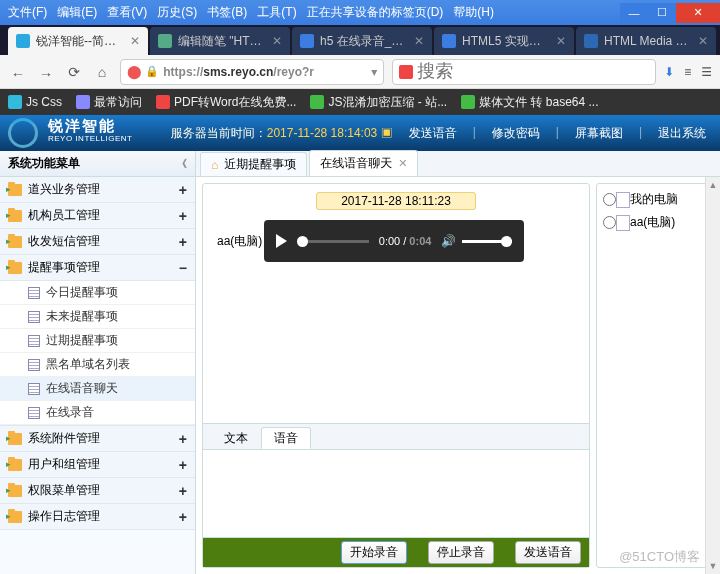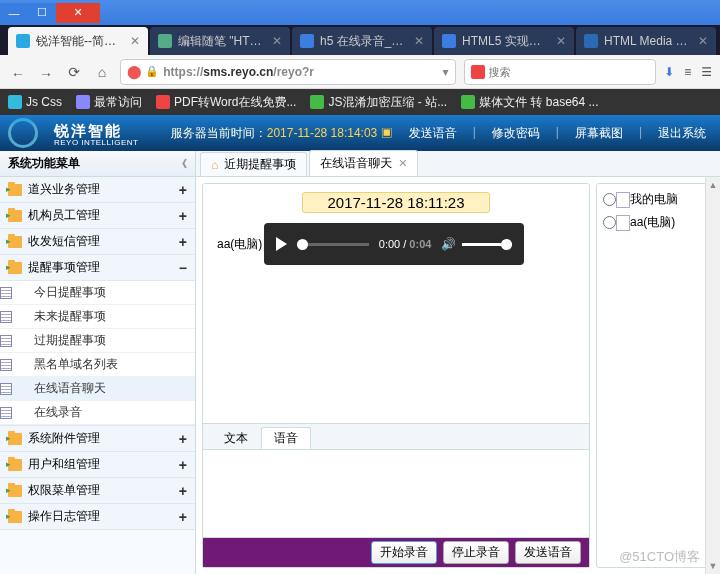--- a/index.html
+++ b/index.html
@@ -19,92 +19,102 @@
 .tab .label { white-space: nowrap; overflow: hidden; text-overflow: ellipsis; flex: 1; }
 .tab .x { opacity: 0.6; }
 .tab.add { background: transparent; color: #888; padding: 0 10px; font-size: 16px; }
 .navbar { height: 34px; background: #f5f5f5; display: flex; align-items: center; padding: 0 8px; gap: 8px; border-bottom: 1px solid #ddd; }
 .navbtn { width: 20px; height: 20px; display: flex; align-items: center; justify-content: center; color: #555; font-size: 14px; }
 .urlbar { flex: 1.8; height: 26px; border: 1px solid #ccc; border-radius: 4px; display: flex; align-items: center; padding: 0 6px; background: #fff; gap: 4px; }
 .urlbar .lock { color: #4a4; font-size: 11px; }
 .urlbar .url { flex: 1; font-size: 12px; color: #888; font-weight: bold; }
 .urlbar .url .dom { color: #333; }
 .searchbar { flex: 1; height: 26px; border: 1px solid #ccc; border-radius: 4px; display: flex; align-items: center; padding: 0 6px; background: #fff; gap: 4px; }
-.searchbar input { border: none; outline: none; flex: 1; font-size: 11px; }
+.searchbar input { border: none; outline: none; flex: 1; font-size: 18px; }
 .navicons { display: flex; gap: 10px; color: #3a7de0; }
 .bookmarks { height: 26px; background: #333; display: flex; align-items: center; padding: 0 8px; gap: 14px; color: #eee; font-size: 12px; }
 .bookmarks .bm { display: flex; align-items: center; gap: 4px; }
 .bm .bi { width: 14px; height: 14px; }
 .appheader { height: 36px; background: linear-gradient(#1a7acc, #0a3a6a); display: flex; align-items: center; color: #fff; padding: 0 8px; }
-.logo { display: flex; align-items: flex-end; gap: 16px; flex: 1; }
+.logo { display: flex; align-items: flex-start; gap: 10px; flex: 1; }
 .logo .ring { width: 30px; height: 30px; border: 3px solid #5ac; border-radius: 50%; border-top-color:#3ad; }
 .logo .brand { line-height: 1.1; }
 .logo .brand .cn { font-size: 15px; font-weight: bold; letter-spacing: 2px; }
 .logo .brand .en { font-size: 8px; letter-spacing: 0.5px; }
 .srvtime { font-size: 12px; color: #ffe; margin-right: 10px; }
 .srvtime .t { color: #ffd24d; }
 .toplinks { display: flex; gap: 4px; }
 .toplinks span { padding: 2px 6px; }
 .main { display: flex; height: calc(100% - 151px); }
 .sidebar { width: 196px; border-right: 1px solid #cdd; background: #f7fbff; display: flex; flex-direction: column; }
 .side-title { height: 26px; background: linear-gradient(#f6f9fc,#e6eef6); border-bottom: 1px solid #cdd; display: flex; align-items: center; padding: 0 8px; font-weight: bold; justify-content: space-between; }
 .side-title .coll { color: #888; font-size: 10px; }
 .accitem { height: 26px; border-bottom: 1px solid #e0e8ef; display: flex; align-items: center; padding: 0 8px; justify-content: space-between; background: #f0f6fb; }
 .accitem .l { display: flex; align-items: center; gap: 6px; }
 .accitem .ficon { width: 14px; height: 12px; background: #f6b243; border-radius: 1px; position:relative; }
 .accitem .ficon::before{content:"";position:absolute;top:-2px;left:0;width:7px;height:3px;background:#f6b243;border-radius:1px 1px 0 0;}
 .accitem .arr{position:absolute;margin-left:-2px;color:#4a9b4a;font-size:9px;}
 .accitem .plus { font-weight: bold; color: #333; font-size: 14px; }
 .subtree { background: #fff; }
-.subitem { height: 24px; display: flex; align-items: center; gap: 22px; color: #333; border-bottom:1px solid #f0f0f0;}
+.subitem { height: 24px; display: flex; align-items: center; padding-left: 28px; gap: 6px; color: #333; border-bottom:1px solid #f0f0f0;}
 .subitem.sel { background: #eaf3fb; }
 .subitem .gi { width: 12px; height: 12px; border: 1px solid #88a; background: repeating-linear-gradient(#fff,#fff 2px,#aac 2px,#aac 3px); }
 .spacer { flex: 1; border-bottom: 1px solid #e0e8ef; background:#fff;}
 .content { flex: 1; display: flex; flex-direction: column; position:relative;}
 .ctabs { height: 26px; border-bottom: 1px solid #cdd; display: flex; align-items: flex-end; background: #f2f6fa; padding-left: 4px; }
 .ctab { height: 24px; padding: 0 10px; display: flex; align-items: center; gap: 6px; font-size: 12px; border: 1px solid #cdd; border-bottom: none; background: #f7fbff; margin-right: 2px; border-radius: 3px 3px 0 0; }
 .ctab.active { background: #fff; height: 26px; }
 .ctab .home { color: #f6a243; font-size: 12px; }
 .ctab .cx { color: #999; font-size: 11px; }
 .cbody { flex: 1; display: flex; padding: 6px; gap: 6px; }
 .chat { flex: 1; border: 1px solid #cdd; border-radius: 3px; display: flex; flex-direction: column; }
 .chatmsgs { flex: 1; padding: 10px 14px; position: relative; }
 .ts { text-align: center; }
-.ts span { background: #fff1c2; border: 1px solid #e8d37a; padding: 1px 24px; border-radius: 3px; font-size: 15px; }
+.ts span { background: #fff1c2; border: 1px solid #e8d37a; padding: 1px 24px; border-radius: 3px; font-size: 12px; }
 .msgrow { display: flex; align-items: center; margin-top: 12px; gap: 2px; }
 .msgfrom { font-size: 12px; }
 .player { background: #2a2a2a; border-radius: 4px; height: 42px; width: 260px; display: flex; align-items: center; padding: 0 12px; gap: 10px; color: #fff; }
 .playbtn { width: 0; height: 0; border-left: 11px solid #fff; border-top: 7px solid transparent; border-bottom: 7px solid transparent; }
 .slider { flex: 1; height: 3px; background: #666; position: relative; }
 .slider .dot { width: 11px; height: 11px; background: #fff; border-radius: 50%; position: absolute; top: -4px; left: 0; }
 .ptime { font-size: 11px; }
 .ptime .cur { color: #fff; }
 .ptime .tot { color: #999; font-weight: bold; }
 .vol { display: flex; align-items: center; gap: 6px; }
 .volslider { width: 50px; height: 3px; background: #fff; position: relative; }
 .volslider .dot { width: 11px; height: 11px; background: #fff; border-radius: 50%; position: absolute; top: -4px; right: 0; }
 .chattabs { height: 26px; border-top: 1px solid #cdd; display: flex; align-items: flex-end; background: #f2f6fa; padding-left: 8px; }
 .chattab { height: 22px; padding: 0 12px; display: flex; align-items: center; font-size: 12px; border: 1px solid transparent; }
 .chattab.active { background: #fff; border: 1px solid #cdd; border-bottom-color: #fff; border-radius: 3px 3px 0 0; }
 .input { height: 88px; border-top: 1px solid #cdd; background: #fff; }
-.btns { height: 30px; border-top: 1px solid #cdd; display: flex; align-items: center; justify-content: flex-end; padding: 0 8px; gap: 6px; background: #701a75; }
+.btns { height: 30px; border-top: 1px solid #cdd; display: flex; align-items: center; justify-content: flex-end; padding: 0 8px; gap: 21px; background: #4d7c0f; }
 .btns button { padding: 2px 8px; font-size: 12px; border: 1px solid #aaa; background: linear-gradient(#fff,#eee); border-radius: 3px; }
 .clients { width: 118px; border: 1px solid #cdd; border-radius: 3px; padding: 4px; }
 .client { display: flex; align-items: center; gap: 0; padding: 3px 2px; font-size: 12px; }
 .client input { margin: 0; }
 .client .pi { width: 14px; height: 16px; border: 1px solid #aac; background: #fff; }
 .watermark { position: absolute; bottom: 8px; right: 20px; color: #bbb; font-size: 13px; }
 .scrollind{position:absolute; right:0; top:26px; bottom:0; width:15px; background:#f0f0f0; border-left:1px solid #ddd;}
 .scrollind .up,.scrollind .dn{height:16px;display:flex;align-items:center;justify-content:center;color:#888;font-size:9px;}
 .scrollind .dn{position:absolute;bottom:0;width:100%;}
 </style>
 </head>
 <body>
 
 <div class="titlebar">
+  <div class="menubar">
+      <span>文件(F)</span>
+      <span>编辑(E)</span>
+      <span>查看(V)</span>
+      <span>历史(S)</span>
+      <span>书签(B)</span>
+      <span>工具(T)</span>
+      <span>正在共享设备的标签页(D)</span>
+      <span>帮助(H)</span>
+    </div>
   <div class="winbtns">
     <div class="winbtn min">—</div>
     <div class="winbtn max">☐</div>
     <div class="winbtn close">✕</div>
   </div>
 </div>
 
 <div class="tabstrip">
     <div class="tab active">
       <span class="icon" style="background:#2aa9e0"></span>

